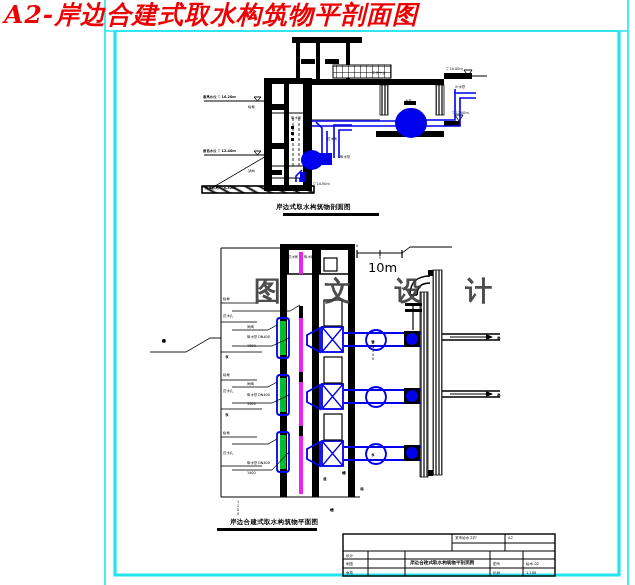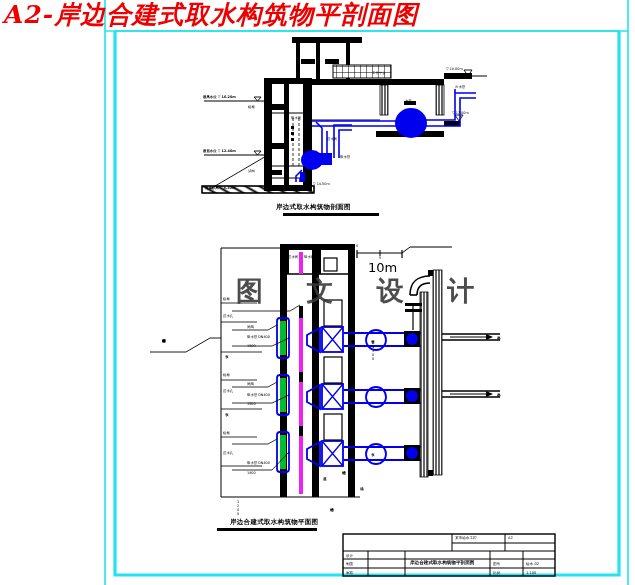--- a/index.html
+++ b/index.html
@@ -14,21 +14,21 @@
   
   #title-text{
     position:absolute;left:4px;top:1px;
     font-family:"DejaVu Serif","Liberation Serif",serif;
     font-weight:bold;font-style:italic;
     font-size:25px;line-height:28px;letter-spacing:1px;
     color:#ee0000;white-space:nowrap;z-index:40;
   }
   
   #watermark{
-    position:absolute;left:236px;top:273px;
+    position:absolute;left:254px;top:273px;
     font-family:"DejaVu Serif","Liberation Serif",serif;
     font-size:27px;letter-spacing:17px;color:#3a3a3a;
     font-weight:bold;white-space:nowrap;z-index:35;opacity:.9;
   }
   
   .lbl{position:absolute;font-size:3.4px;line-height:3.8px;color:#000;
        white-space:nowrap;z-index:30;font-family:"DejaVu Sans",sans-serif;}
   .lbl.v{writing-mode:vertical-rl;text-orientation:upright;letter-spacing:0px;line-height:4px;}
   .lbl.b{font-weight:bold;}
   .cap{position:absolute;z-index:30;font-size:6.5px;font-weight:bold;color:#000;

